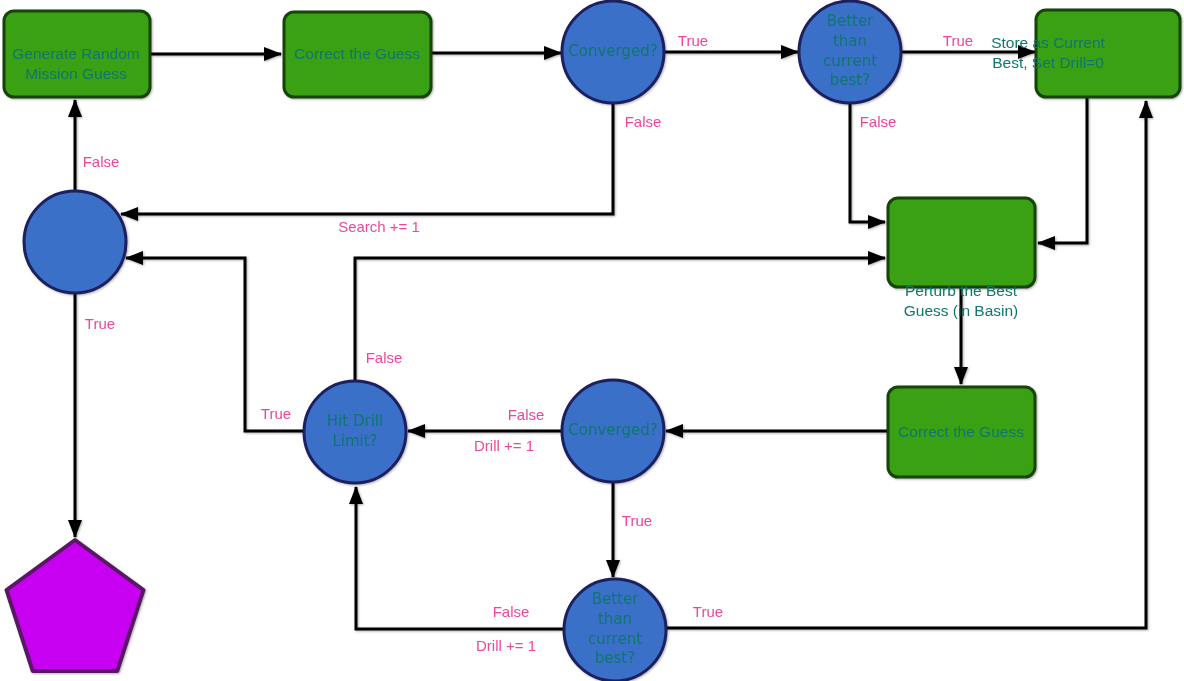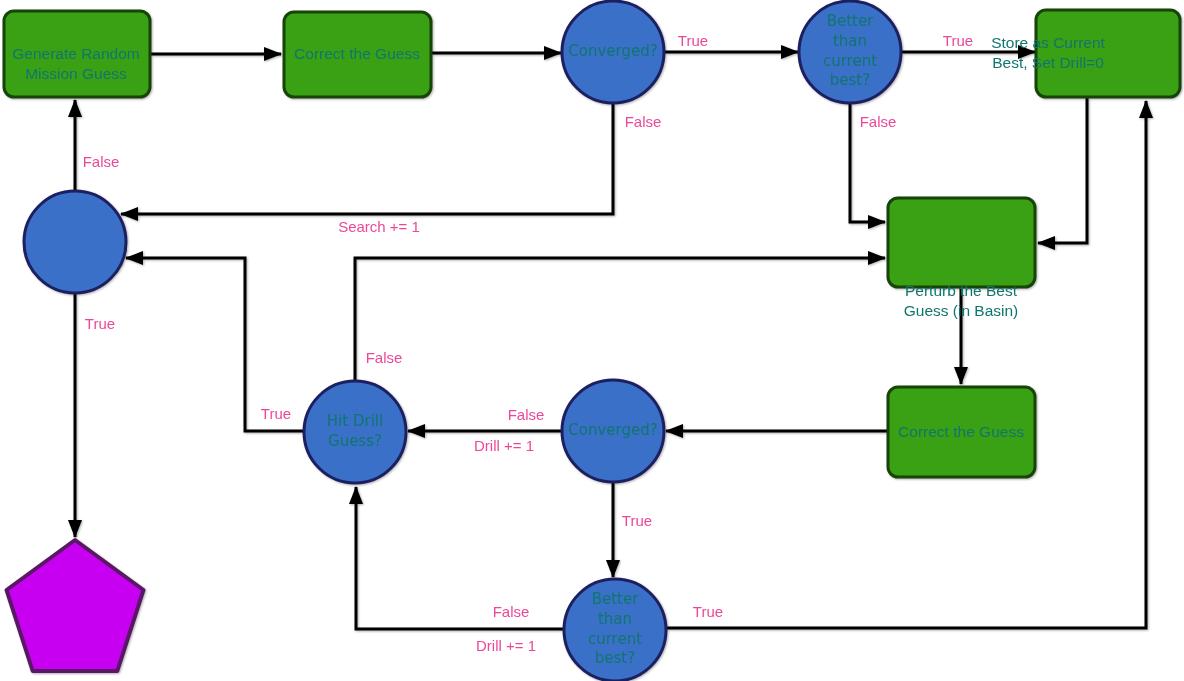--- a/index.html
+++ b/index.html
@@ -90,21 +90,21 @@
       <polygon class="pent" points="75,540 143.5,590 117.3,671 32.7,671 6.5,590" fill="#c800f2" stroke="#5a1766"></polygon>
     </g>
   </svg>
 
   <div class="node-label box-label" style="left:76px; top:64px; width:140px;">Generate Random Mission Guess</div>
   <div class="node-label box-label" style="left:357px; top:54px; width:140px;">Correct the Guess</div>
   <div class="node-label" style="left:613px; top:52px; width:110px;">Converged?</div>
   <div class="node-label" style="left:850px; top:52px; width:62px;">Better than current best?</div>
   <div class="node-label box-label" style="left:1048px; top:53px; width:126px;">Store as Current Best, Set Drill=0</div>
   <div class="node-label box-label" style="left:961px; top:260px; width:128px;margin-top:41px;">Perturb the Best Guess (in Basin)</div>
-  <div class="node-label" style="left:355px; top:432px; width:70px;">Hit Drill Guess?</div>
+  <div class="node-label" style="left:355px; top:432px; width:70px;">Hit Drill Limit?</div>
   <div class="node-label" style="left:613px; top:431px; width:110px;">Converged?</div>
   <div class="node-label box-label" style="left:961px; top:432px; width:140px;">Correct the Guess</div>
   <div class="node-label" style="left:615px; top:630px; width:62px;">Better than current best?</div>
 
   <div class="edge-label" style="left:693px; top:40px;">True</div>
   <div class="edge-label" style="left:958px; top:40px;">True</div>
   <div class="edge-label" style="left:643px; top:121px;">False</div>
   <div class="edge-label" style="left:379px; top:202px;margin-top:24px;">Search += 1</div>
   <div class="edge-label" style="left:878px; top:121px;">False</div>
   <div class="edge-label" style="left:384px; top:357px;">False</div>

